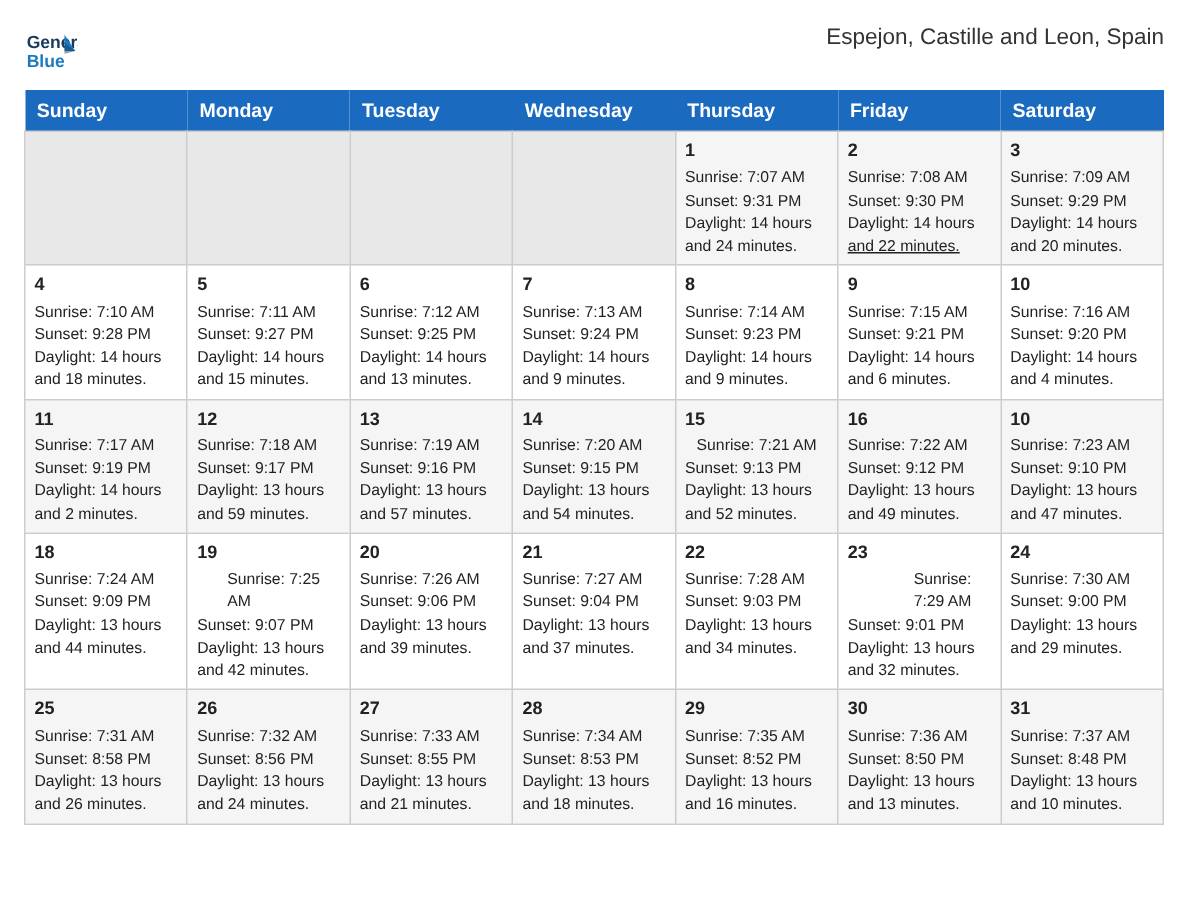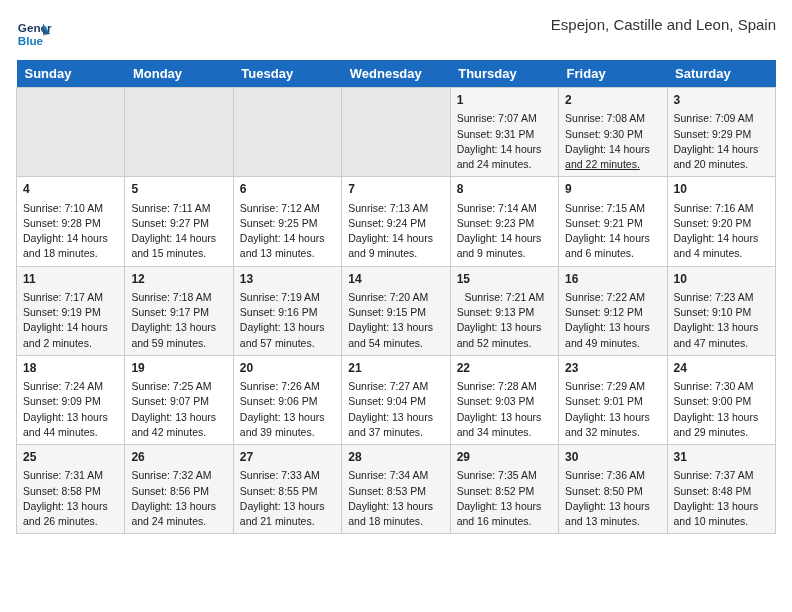--- a/index.html
+++ b/index.html
@@ -239,21 +239,21 @@
       <tr>
         <td>
           <span class="day-num">18</span>
           <span style="display: block;">Sunrise: 7:24 AM</span>
           <span style="display: block;">Sunset: 9:09 PM</span>
           <span style="display: block;">Daylight: 13 hours</span>
           <span style="display: block;">and 44 minutes.</span>
         </td>
         <td>
           <span class="day-num">19</span>
-          <span style="display: block;">Sunrise: 7:25 AM</span>
+          <span style="display: block; margin-left: 20px;">Sunrise: 7:25 AM</span>
           <span style="display: block;">Sunset: 9:07 PM</span>
           <span style="display: block;">Daylight: 13 hours</span>
           <span style="display: block;">and 42 minutes.</span>
         </td>
         <td>
           <span class="day-num">20</span>
           <span style="display: block;">Sunrise: 7:26 AM</span>
           <span style="display: block;">Sunset: 9:06 PM</span>
           <span style="display: block;">Daylight: 13 hours</span>
           <span style="display: block;">and 39 minutes.</span>
@@ -267,21 +267,21 @@
         </td>
         <td>
           <span class="day-num">22</span>
           <span style="display: block;">Sunrise: 7:28 AM</span>
           <span style="display: block;">Sunset: 9:03 PM</span>
           <span style="display: block;">Daylight: 13 hours</span>
           <span style="display: block;">and 34 minutes.</span>
         </td>
         <td>
           <span class="day-num">23</span>
-          <span style="display: block;">Sunrise: 7:29 AM</span>
+          <span style="display: block; margin-left: 44px;">Sunrise: 7:29 AM</span>
           <span style="display: block;">Sunset: 9:01 PM</span>
           <span style="display: block;">Daylight: 13 hours</span>
           <span style="display: block;">and 32 minutes.</span>
         </td>
         <td>
           <span class="day-num">24</span>
           <span style="display: block;">Sunrise: 7:30 AM</span>
           <span style="display: block;">Sunset: 9:00 PM</span>
           <span style="display: block;">Daylight: 13 hours</span>
           <span style="display: block;">and 29 minutes.</span>

